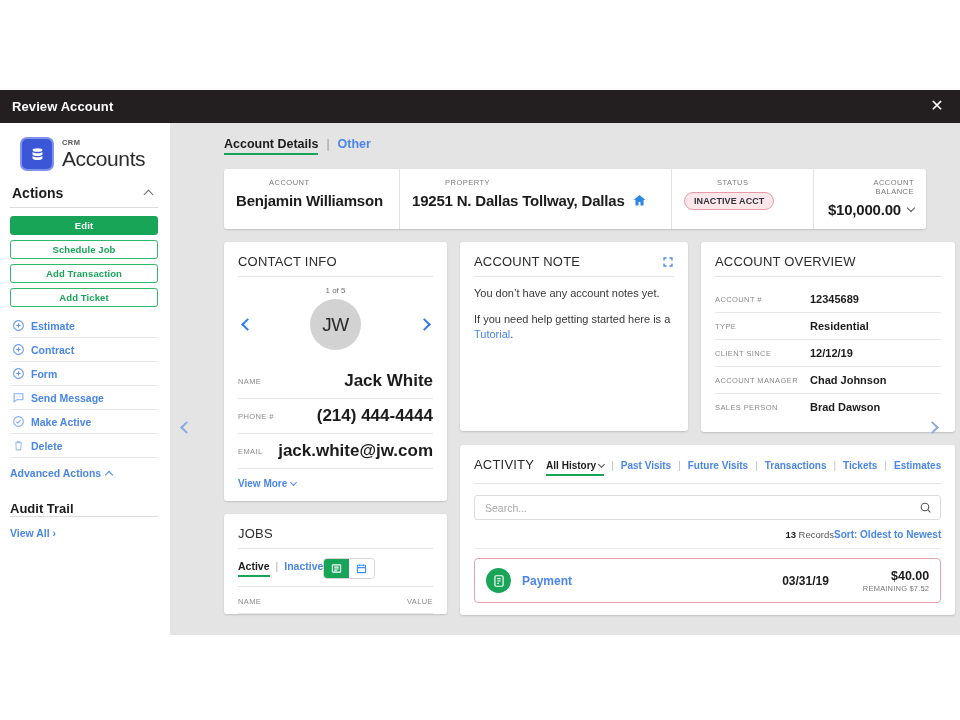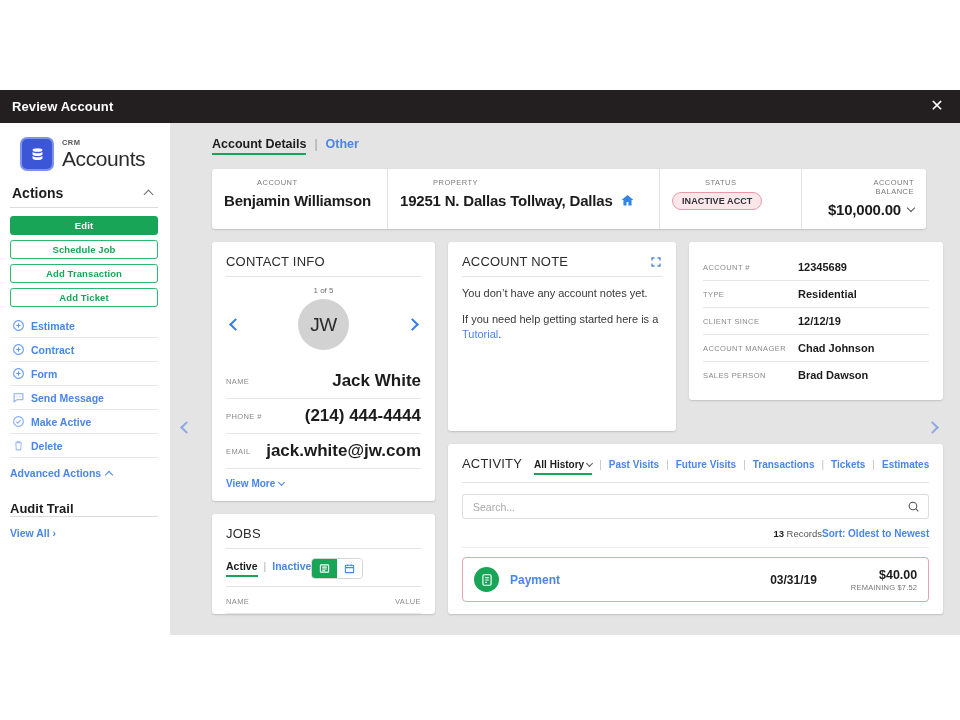--- a/index.html
+++ b/index.html
@@ -92,21 +92,21 @@
     margin-top: 22px; padding-bottom: 0; border-bottom: 1px solid #dcdcdc;
   }
   .view-all {
     font-size: 10.5px; color: #4a86e8; font-weight: 600;
     margin-top: 10px; cursor: pointer;
   }
 
   
   .content {
     flex: 1; position: relative; background: #e4e4e4;
-    padding: 14px 0 0 0; overflow: hidden;
+    padding: 14px 0 0 12px; overflow: hidden;
   }
   .nav-arrow {
     position: absolute; top: 295px; width: 22px; height: 22px;
     cursor: pointer; z-index: 5;
   }
   .nav-arrow.left { left: 12px; }
   .nav-arrow.right { right: 10px; }
   .arrow-gl {
     display: inline-block; width: 9px; height: 9px;
     border-right: 2.5px solid #8aa9e0; border-bottom: 2.5px solid #8aa9e0;
@@ -480,20 +480,21 @@
                     <path d="M4 9V4h5M20 9V4h-5M4 15v5h5M20 15v5h-5"></path>
                   </svg>
                 </div>
                 <div class="note-p">You don’t have any account notes yet.</div>
                 <div class="note-p">
                   <span>If you need help getting started here is a </span><span class="note-link">Tutorial</span><span>.</span>
                 </div>
               </div>
 
               <div class="card" style="flex:1">
+                <div class="card-title">ACCOUNT OVERVIEW</div>
                 <div class="ov-row">
                   <span class="ov-k">ACCOUNT #</span>
                   <span class="ov-v">12345689</span>
                 </div>
                 <div class="ov-row">
                   <span class="ov-k">TYPE</span>
                   <span class="ov-v">Residential</span>
                 </div>
                 <div class="ov-row">
                   <span class="ov-k">CLIENT SINCE</span>

